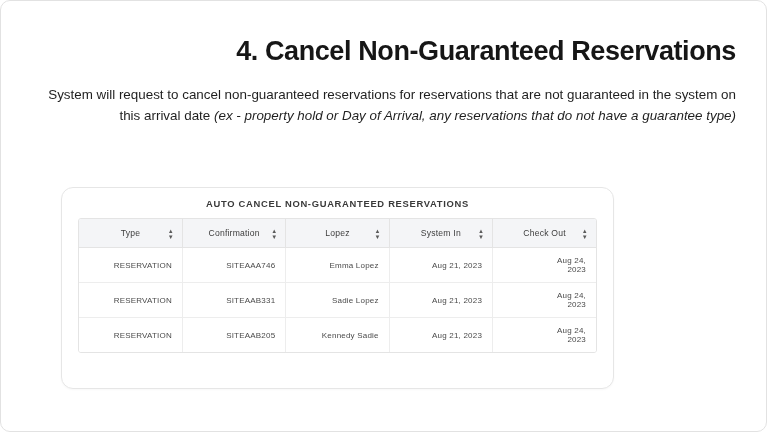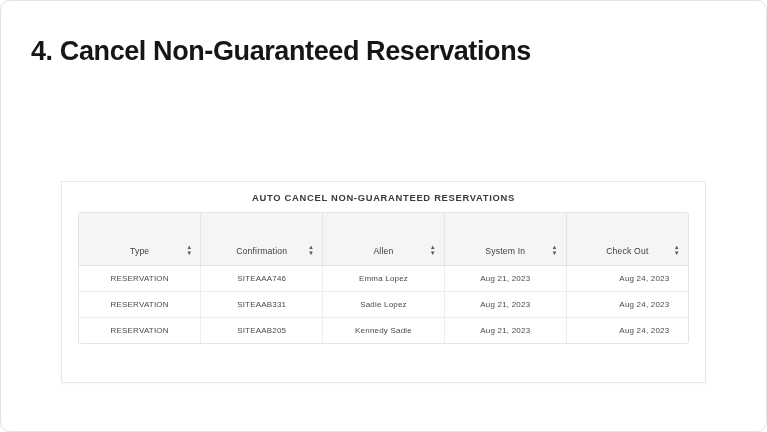--- a/index.html
+++ b/index.html
@@ -21,21 +21,22 @@
     box-sizing: border-box;
     border: 1px solid #e2e2e2;
     border-radius: 10px;
     background: #ffffff;
     overflow: hidden;
   }
   .content {
     position: absolute;
     left: 30px;
     top: 34px;
-    right: 44px;
+    right: 30px;
+    text-align: right;
   }
   .slide-title {
     font-size: 27px;
     font-weight: 700;
     letter-spacing: -0.4px;
     color: #161616;
     margin: 0 0 18px 0;
     line-height: 1.2;
   }
   .slide-body {
@@ -44,26 +45,26 @@
     color: #1f1f1f;
     margin: 0;
     max-width: 710px;
   }
   .slide-body .em {
     font-style: italic;
   }
   .panel {
     position: absolute;
     left: 60px;
-    top: 180px;
-    width: 645px;
+    top: 186px;
+    width: 553px;
     height: 202px;
     background: #ffffff;
     border: 1px solid #e6e6e6;
-    border-radius: 0;
+    border-radius: 12px;
     box-sizing: border-box;
     box-shadow: 0 1px 2px rgba(0,0,0,0.03);
   }
   .panel-title {
     text-align: center;
     font-size: 9.4px;
     font-weight: 700;
     letter-spacing: 0.7px;
     color: #3a3a3a;
     padding: 10px 0 9px 0;
@@ -87,58 +88,58 @@
     padding: 9px 10px;
     border-right: 1px solid #e4e4e4;
     border-bottom: 1px solid #e4e4e4;
     position: relative;
     text-align: center;
     letter-spacing: 0.2px;
   }
   table.grid th:last-child { border-right: none; }
   .th-inner {
     display: flex;
-    align-items: flex-end;
+    align-items: flex-start;
     justify-content: center;
     position: relative;
-    margin-top: 24px;
   }
   .sort-icon {
     position: absolute;
     right: -2px;
     display: inline-flex;
     flex-direction: column;
     line-height: 0;
     color: #5a5a5a;
   }
   .sort-icon span {
     font-size: 6px;
     line-height: 6px;
     display: block;
   }
   table.grid td {
     font-size: 8px;
     color: #4a4a4a;
     padding: 8px 10px;
     border-right: 1px solid #ededed;
     border-bottom: 1px solid #ededed;
-    text-align: center;
+    text-align: right;
     letter-spacing: 0.2px;
     background: #ffffff;
   }
   table.grid td:last-child { border-right: none; padding-left: 44px; }
   table.grid tr:last-child td { border-bottom: none; }
 </style>
 </head>
 <body>
 
 <div class="slide">
 
   <div class="content">
     <h1 class="slide-title">4. Cancel Non-Guaranteed Reservations</h1>
+    <p class="slide-body"><span>System will request to cancel non-guaranteed reservations for reservations that are not guaranteed in the system on this arrival date </span><span class="em">(ex - property hold or Day of Arrival, any reservations that do not have a guarantee type)</span></p>
   </div>
 
   <div class="panel">
     <div class="panel-title">AUTO CANCEL NON-GUARANTEED RESERVATIONS</div>
 
     <div class="table-wrap">
       <table class="grid">
         <thead>
           <tr>
             <th>
@@ -154,21 +155,21 @@
               <div class="th-inner">
                 <span>Confirmation</span>
                 <span class="sort-icon">
                     <span>▲</span>
                     <span>▼</span>
                   </span>
               </div>
             </th>
             <th>
               <div class="th-inner">
-                <span>Allen</span>
+                <span>Lopez</span>
                 <span class="sort-icon">
                     <span>▲</span>
                     <span>▼</span>
                   </span>
               </div>
             </th>
             <th>
               <div class="th-inner">
                 <span>System In</span>
                 <span class="sort-icon">

